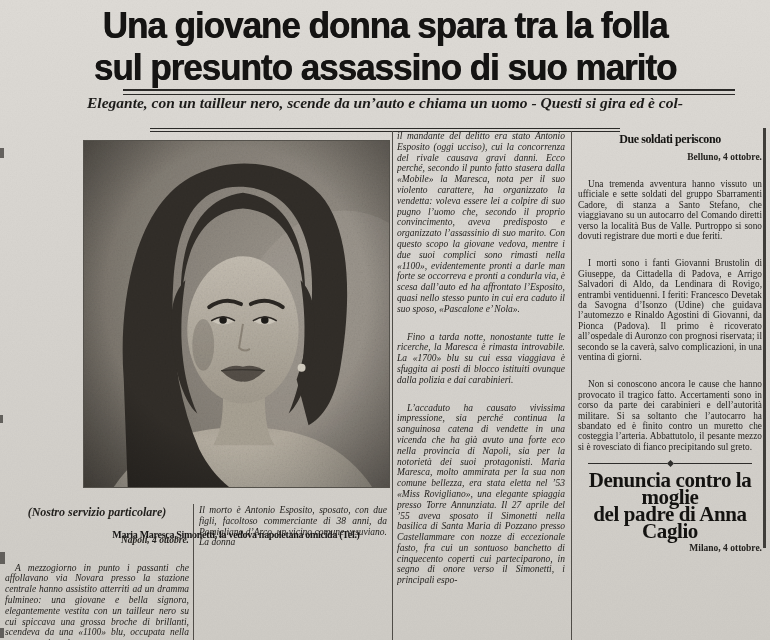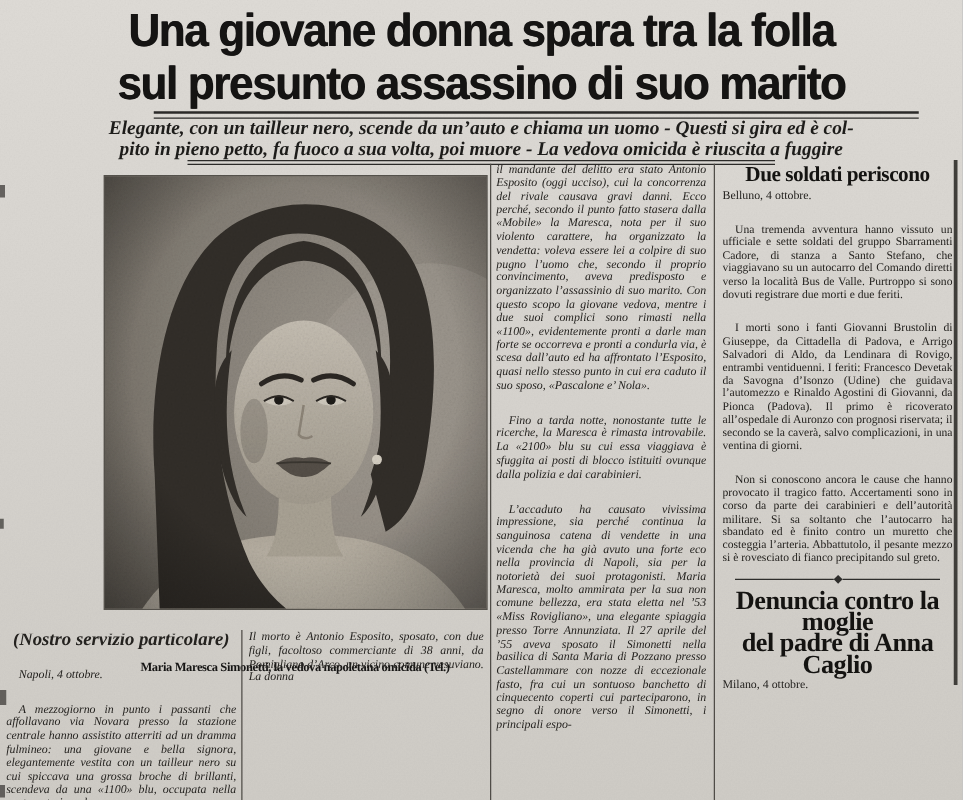--- a/index.html
+++ b/index.html
@@ -29,28 +29,28 @@
   .photo-wrap svg { display:block; }
   .caption {
     position:absolute; left:80px; top:489px; width:312px; text-align:center;
     font-weight:bold; font-size:10px; letter-spacing:-0.3px; white-space:nowrap; color:#161514;margin-top:40px;
   }
   .body-text { font-size:9.5px; line-height:10.8px; text-align:justify; color:#24221f; }
   .body-text p { margin:0; }
   .body-text p + p { margin-top:17px; text-indent:10px; }
   .ital { font-style:italic; }
   .indent { text-indent:10px; }
-  .byline { text-align:center; font-style:italic; font-weight:bold; font-size:15px; margin:0 0 1px 0; }
-  .dateline { text-align:left; font-weight:normal; font-size:9.5px; margin:0 0 2px 0; }
+  .byline { text-align:center; font-style:italic; font-weight:bold; font-size:12px; margin:0 0 1px 0; }
+  .dateline { text-align:right; font-weight:bold; font-size:9.5px; margin:0 0 2px 0; }
   .colA { position:absolute; left:5px;  top:507px; width:184px; height:133px; overflow:hidden; }
   .colB { position:absolute; left:199px; top:505px; width:188px; height:135px; overflow:hidden; }
   .colC { position:absolute; left:397px; top:131px; width:168px; height:509px; overflow:hidden; }
   .colD { position:absolute; left:578px; top:131px; width:184px; height:509px; overflow:hidden; }
   .colD .body-text { font-size:9.3px; line-height:10.4px; }
-  .art-head { text-align:center; font-weight:bold; font-size:17px; line-height:17.5px;
+  .art-head { text-align:center; font-weight:bold; font-size:12px; line-height:17.5px;
               letter-spacing:-0.4px; margin:0 0 3px 0; color:#141311; }
   .art-head-2 { font-size:21px; line-height:17px; margin-top:6px; }
   .divider { display:flex; align-items:center; margin:9px 10px 6px 10px; }
   .divider .line { flex:1; height:1px; background:#2e2d2b; }
   .divider .diamond { width:5px; height:5px; background:#2e2d2b; transform:rotate(45deg); margin:0 1px; }
   .vrule { position:absolute; width:1px; background:#504d48; }
   .vr-1 { left:392px; top:131px; height:509px; }
   .vr-2 { left:571px; top:131px; height:509px; }
   .vr-3 { left:193px; top:504px; height:136px; }
   .vr-edge { left:763px; top:128px; height:420px; width:3px; background:#403e3a; }
@@ -64,21 +64,20 @@
 
   <div class="headline">
     <div>Una giovane donna spara tra la folla</div>
     <div>sul presunto assassino di suo marito</div>
   </div>
 
   <div class="hrule rule-1"></div>
 
   <div class="subhead">
     <div>Elegante, con un tailleur nero, scende da un’auto e chiama un uomo - Questi si gira ed è col-</div>
-    <div>pito in pieno petto, fa fuoco a sua volta, poi muore - La vedova omicida è riuscita a fuggire</div>
   </div>
 
   <div class="hrule rule-2"></div>
 
   <div class="photo-wrap">
     <svg viewBox="0 0 307 348" width="305" height="346" preserveAspectRatio="none">
       <defs>
         <radialGradient id="pbg" cx="0.68" cy="0.42" r="0.95">
           <stop offset="0" stop-color="#9d978e"></stop>
           <stop offset="0.55" stop-color="#857f76"></stop>
@@ -134,21 +133,21 @@
     <p class="dateline">Napoli, 4 ottobre.</p>
     <p class="indent">A mezzogiorno in punto i passanti che affollavano via Novara presso la stazione centrale hanno assistito atterriti ad un dramma fulmineo: una giovane e bella signora, elegantemente vestita con un tailleur nero su cui spiccava una grossa broche di brillanti, scendeva da una «1100» blu, occupata nella parte anteriore da</p>
   </div>
 
   <div class="colB body-text ital">
     <p>Il morto è Antonio Esposito, sposato, con due figli, facoltoso commerciante di 38 anni, da Pomigliano d’Arco, un vicino comune vesuviano. La donna</p>
   </div>
 
   <div class="colC body-text ital">
     <p>il mandante del delitto era stato Antonio Esposito (oggi ucciso), cui la concorrenza del rivale causava gravi danni. Ecco perché, secondo il punto fatto stasera dalla «Mobile» la Maresca, nota per il suo violento carattere, ha organizzato la vendetta: voleva essere lei a colpire di suo pugno l’uomo che, secondo il proprio convincimento, aveva predisposto e organizzato l’assassinio di suo marito. Con questo scopo la giovane vedova, mentre i due suoi complici sono rimasti nella «1100», evidentemente pronti a darle man forte se occorreva e pronti a condurla via, è scesa dall’auto ed ha affrontato l’Esposito, quasi nello stesso punto in cui era caduto il suo sposo, «Pascalone e’ Nola».</p>
-    <p>Fino a tarda notte, nonostante tutte le ricerche, la Maresca è rimasta introvabile. La «2100» blu su cui essa viaggiava è sfuggita ai posti di blocco istituiti ovunque dalla polizia e dai carabinieri.</p>
+    <p>Fino a tarda notte, nonostante tutte le ricerche, la Maresca è rimasta introvabile. La «1700» blu su cui essa viaggiava è sfuggita ai posti di blocco istituiti ovunque dalla polizia e dai carabinieri.</p>
     <p>L’accaduto ha causato vivissima impressione, sia perché continua la sanguinosa catena di vendette in una vicenda che ha già avuto una forte eco nella provincia di Napoli, sia per la notorietà dei suoi protagonisti. Maria Maresca, molto ammirata per la sua non comune bellezza, era stata eletta nel ’53 «Miss Rovigliano», una elegante spiaggia presso Torre Annunziata. Il 27 aprile del ’55 aveva sposato il Simonetti nella basilica di Santa Maria di Pozzano presso Castellammare con nozze di eccezionale fasto, fra cui un sontuoso banchetto di cinquecento coperti cui parteciparono, in segno di onore verso il Simonetti, i principali espo-</p>
   </div>
 
   <div class="colD">
     <h2 class="art-head">
       <span style="display:block">Due soldati periscono</span>
     </h2>
     <div class="body-text">
       <p class="dateline">Belluno, 4 ottobre.</p>
       <p class="indent">Una tremenda avventura hanno vissuto un ufficiale e sette soldati del gruppo Sbarramenti Cadore, di stanza a Santo Stefano, che viaggiavano su un autocarro del Comando diretti verso la località Bus de Valle. Purtroppo si sono dovuti registrare due morti e due feriti.</p>

